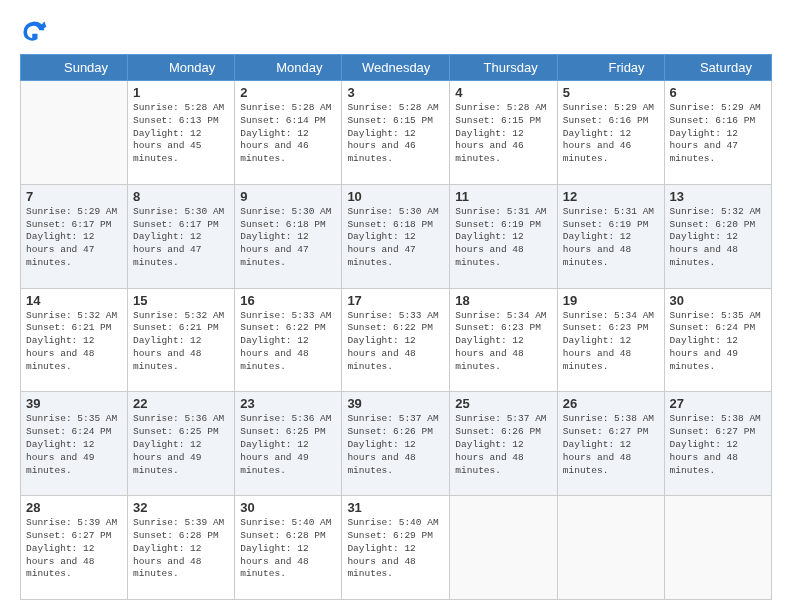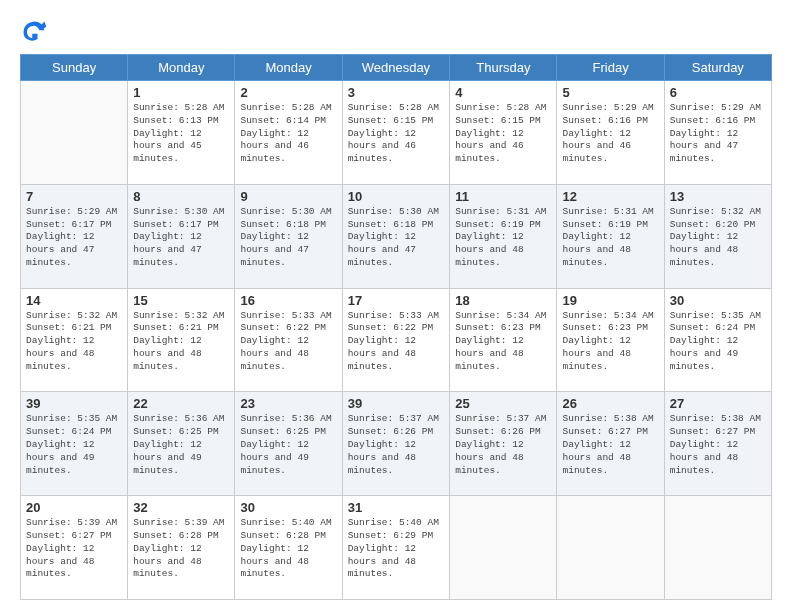--- a/index.html
+++ b/index.html
@@ -62,22 +62,22 @@
       color: #555;
     }
     .calendar {
       width: 100%;
       border-collapse: collapse;
       flex: 1;
     }
     .calendar th {
       background-color: #3d7ebf;
       color: white;
-      text-align: center;
-      padding: 5px 6px;
+      text-align: right;
+      padding: 5px 19px;
       font-size: 13px;
       font-weight: normal;
       border: 1px solid #5a9ad4;
     }
     .calendar td {
       border: 1px solid #ccc;
       vertical-align: top;
       padding: 4px 5px;
       width: 108px;
       height: 82px;
@@ -249,21 +249,21 @@
             <span class="day-number">26</span>
             <div class="day-info">Sunrise: 5:38 AM<br>Sunset: 6:27 PM<br>Daylight: 12 hours and 48 minutes.</div>
           </td>
           <td>
             <span class="day-number">27</span>
             <div class="day-info">Sunrise: 5:38 AM<br>Sunset: 6:27 PM<br>Daylight: 12 hours and 48 minutes.</div>
           </td>
         </tr>
         <tr>
           <td>
-            <span class="day-number">20</span>
+            <span class="day-number">28</span>
             <div class="day-info">Sunrise: 5:39 AM<br>Sunset: 6:27 PM<br>Daylight: 12 hours and 48 minutes.</div>
           </td>
           <td>
             <span class="day-number">32</span>
             <div class="day-info">Sunrise: 5:39 AM<br>Sunset: 6:28 PM<br>Daylight: 12 hours and 48 minutes.</div>
           </td>
           <td>
             <span class="day-number">30</span>
             <div class="day-info">Sunrise: 5:40 AM<br>Sunset: 6:28 PM<br>Daylight: 12 hours and 48 minutes.</div>
           </td>

